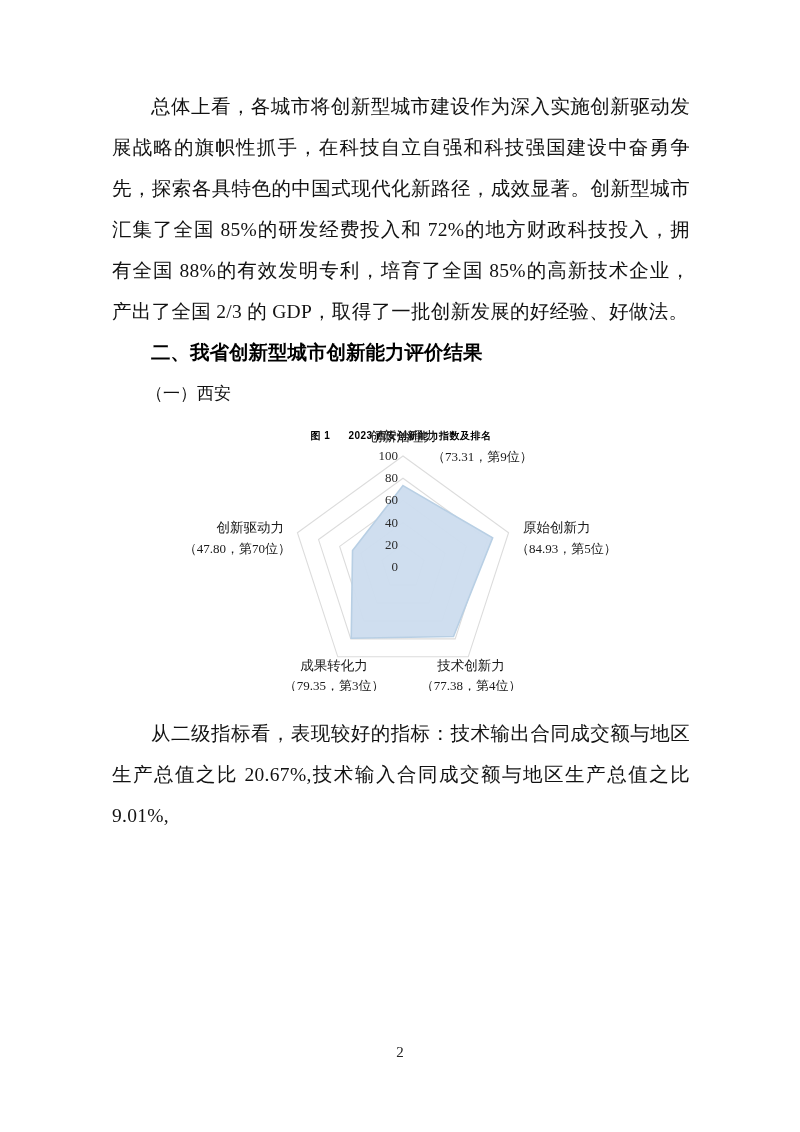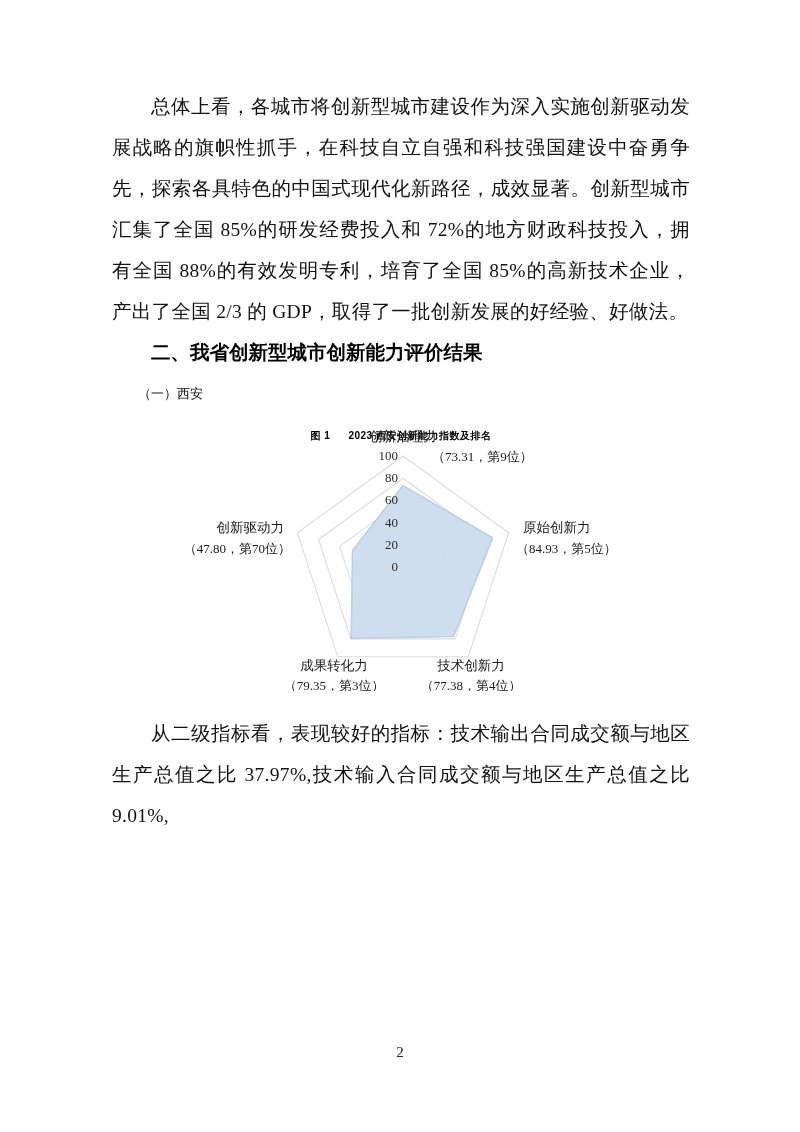--- a/index.html
+++ b/index.html
@@ -47,21 +47,21 @@
     font-size: 19.5px;
     line-height: 41px;
     font-weight: bold;
     text-indent: 2em;
     font-family: Liberation Serif, serif;
     color: #000000;
   }
 
   h3.heading-3 {
     margin: 0;
-    font-size: 13px;
+    font-size: 17px;
     line-height: 41px;
     font-weight: normal;
     text-indent: 2em;
     color: #111111;
   }
 
   
   .figure-block {
     position: relative;
     width: 578px;
@@ -190,19 +190,19 @@
 
         </svg>
       </div>
 
       <p class="figure-caption">
         <span>图 1</span><span class="cap-gap"></span><span>2023 西安创新能力指数及排名</span>
       </p>
 
     </div>
 
-    <p class="body-par">从二级指标看，表现较好的指标：技术输出合同成交额与地区生产总值之比 37.97%,技术输入合同成交额与地区生产总值之比 9.01%,</p>
+    <p class="body-par">从二级指标看，表现较好的指标：技术输出合同成交额与地区生产总值之比 20.67%,技术输入合同成交额与地区生产总值之比 9.01%,</p>
 
   </div>
 
   <div class="page-number">2</div>
 
 </div>
 
 </body></html>

